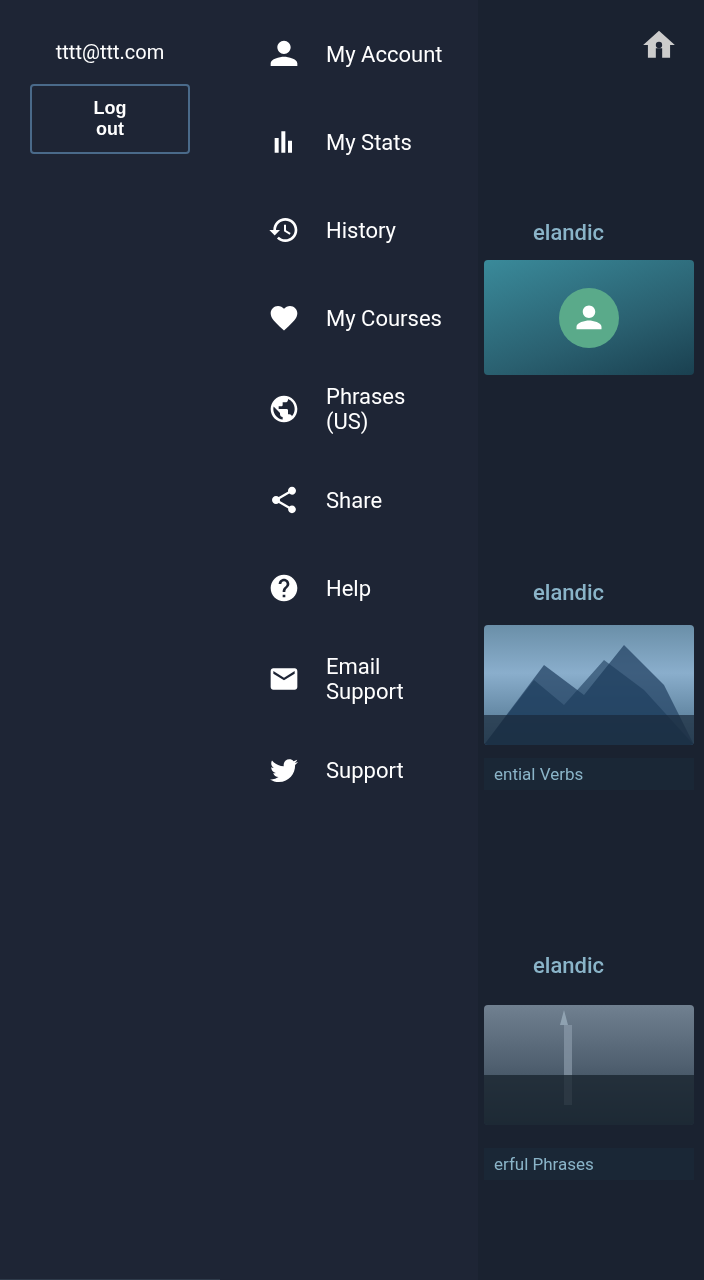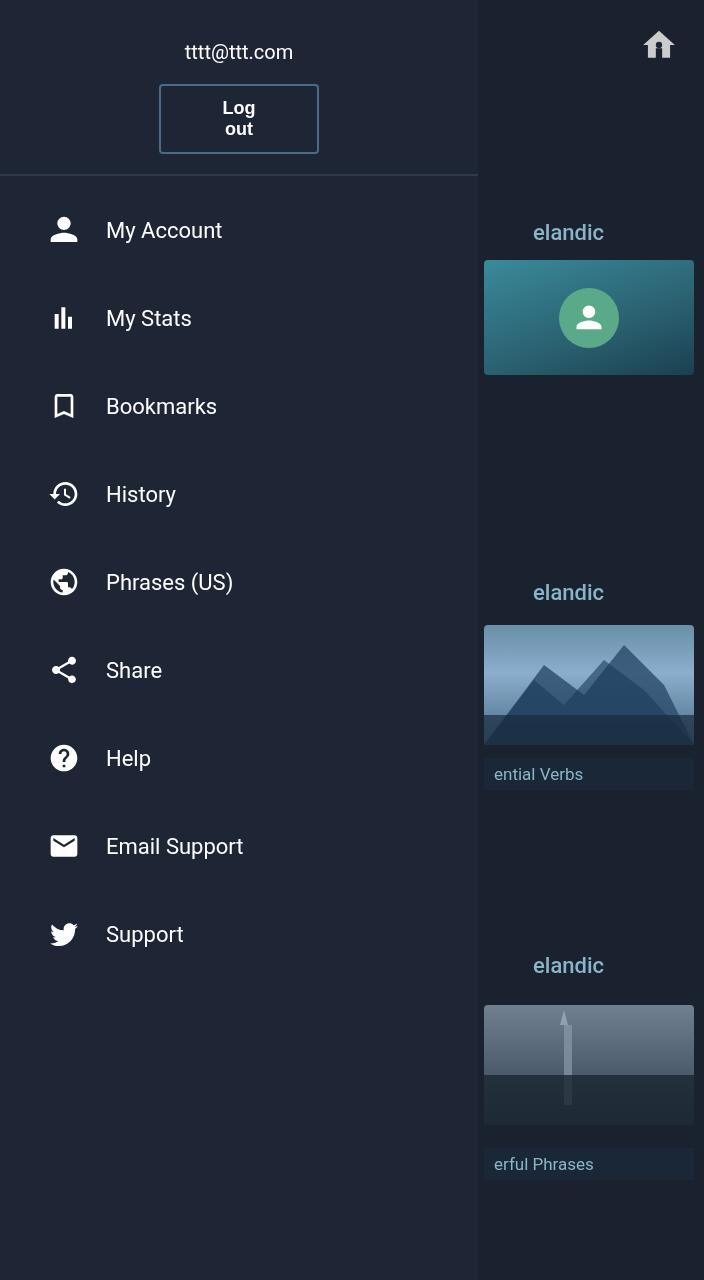--- a/index.html
+++ b/index.html
@@ -58,21 +58,21 @@
     
     .drawer {
       position: absolute;
       top: 0;
       left: 0;
       width: 478px;
       height: 1280px;
       background: #1e2535;
       z-index: 10;
       display: flex;
-      flex-direction: column;
+      flex-direction: row;
     }
 
     
     .drawer-header {
       padding: 40px 30px 20px 30px;
       border-bottom: 1px solid #2e3a4a;
     }
 
     .user-email {
       color: #ffffff;
@@ -219,38 +219,38 @@
 
     <div class="menu-item">
       <div class="menu-icon">
         <svg viewBox="0 0 24 24" xmlns="http://www.w3.org/2000/svg">
           <path d="M5 9h3v11H5zm5-5h3v16h-3zm5 7h3v9h-3z"></path>
         </svg>
       </div>
       <span class="menu-label">My Stats</span>
     </div>
 
-    <div class="menu-item">
-      <div class="menu-icon">
-        <svg viewBox="0 0 24 24" xmlns="http://www.w3.org/2000/svg">
-          <path d="M17 3H7c-1.1 0-2 .9-2 2v16l7-3 7 3V5c0-1.1-.9-2-2-2zm0 15l-5-2.18L7 18V5h10v13z"></path>
-        </svg>
-      </div>
-      <span class="menu-label">Bookmarks</span>
-    </div>
 
     <div class="menu-item">
       <div class="menu-icon">
         <svg viewBox="0 0 24 24" xmlns="http://www.w3.org/2000/svg">
           <path d="M13 3C8 3 4 7 4 12H1l3.9 3.9.1.2L9 12H6c0-3.9 3.1-7 7-7s7 3.1 7 7-3.1 7-7 7c-1.9 0-3.6-.8-4.9-2L6.7 18.3C8.3 19.9 10.5 21 13 21c5 0 9-4 9-9s-4-9-9-9zm-1 5v5l4.2 2.5.8-1.3-3.5-2.1V8H12z"></path>
         </svg>
       </div>
       <span class="menu-label">History</span>
     </div>
 
+    <div class="menu-item">
+      <div class="menu-icon">
+        <svg viewBox="0 0 24 24" xmlns="http://www.w3.org/2000/svg">
+          <path d="M12 21.35l-1.45-1.32C5.4 15.36 2 12.28 2 8.5 2 5.42 4.42 3 7.5 3c1.74 0 3.41.81 4.5 2.09C13.09 3.81 14.76 3 16.5 3 19.58 3 22 5.42 22 8.5c0 3.78-3.4 6.86-8.55 11.54L12 21.35z"></path>
+        </svg>
+      </div>
+      <span class="menu-label">My Courses</span>
+    </div>
 
     <div class="menu-item">
       <div class="menu-icon">
         <svg viewBox="0 0 24 24" xmlns="http://www.w3.org/2000/svg">
           <path d="M12 2C6.48 2 2 6.48 2 12s4.48 10 10 10 10-4.48 10-10S17.52 2 12 2zm-1 17.93c-3.95-.49-7-3.85-7-7.93 0-.62.08-1.21.21-1.79L9 15v1c0 1.1.9 2 2 2v1.93zm6.9-2.54c-.26-.81-1-1.39-1.9-1.39h-1v-3c0-.55-.45-1-1-1H8v-2h2c.55 0 1-.45 1-1V7h2c1.1 0 2-.9 2-2v-.41c2.93 1.19 5 4.06 5 7.41 0 2.08-.8 3.97-2.1 5.39z"></path>
         </svg>
       </div>
       <span class="menu-label">Phrases (US)</span>
     </div>
 

